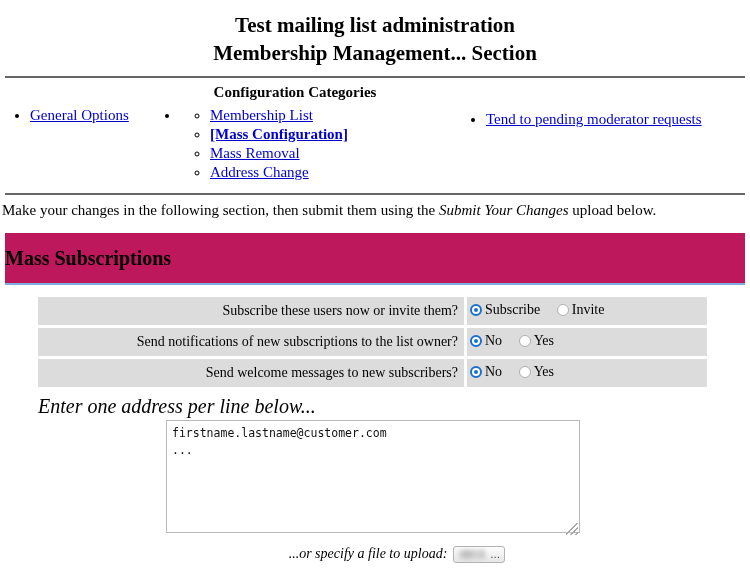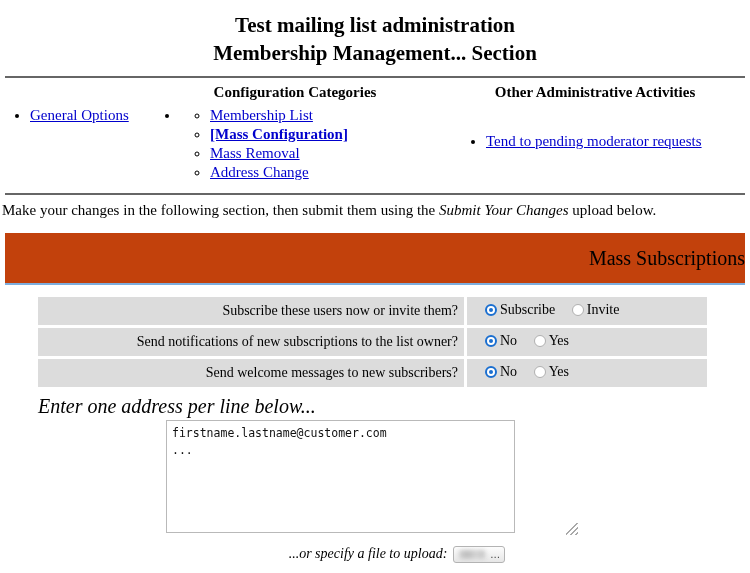--- a/index.html
+++ b/index.html
@@ -84,24 +84,24 @@
   .instructions {
     font-size: 15px;
     padding: 6px 2px 0 2px;
     line-height: 1.3;
   }
   .instructions em { font-style: italic; }
 
   
   .section-banner {
     margin: 12px 5px 0 5px;
-    background: #c2410c;
+    background: #be185d;
     border-bottom: 2px solid #7eaede;
-    text-align: right;
-    font-weight: normal;
+    text-align: left;
+    font-weight: bold;
     font-size: 20px;
     color: #000000;
     height: 50px;
     line-height: 50px;
   }
 
   
   .options-table {
     margin: 12px 0 0 38px;
     width: 669px;
@@ -117,21 +117,21 @@
   }
   .options-table td.label-cell {
     text-align: right;
     padding-right: 6px;
     border-right: 3px solid #ffffff;
     border-bottom: 3px solid #ffffff;
     width: 420px;
   }
   .options-table td.radio-cell {
     text-align: left;
-    padding-left: 18px;
+    padding-left: 3px;
     border-bottom: 3px solid #ffffff;
   }
   .options-table tr:last-child td { border-bottom: none; }
 
   .radio-option {
     display: inline-flex;
     align-items: center;
     margin-right: 13px;
     white-space: nowrap;
   }
@@ -168,21 +168,21 @@
   .textarea-note {
     font-style: italic;
     font-size: 20px;
     margin: 8px 0 2px 38px;
   }
   .textarea-wrap {
     margin-left: 166px;
     width: 414px;
   }
   .addresses-box {
-    width: 349px;
+    width: 414px;
     height: 113px;
     box-sizing: border-box;
     border: 1px solid #b9b9b9;
     background: #ffffff;
     font-family: "DejaVu Sans Mono", "Liberation Mono", monospace;
     font-size: 11.5px;
     line-height: 1.45;
     color: #111111;
     padding: 4px 5px;
     resize: none;
@@ -288,21 +288,20 @@
           </li>
           <li>
             <a class="nav-link" href="#">Address Change</a>
           </li>
         </ul>
       </li>
     </ul>
   </div>
 
   <div class="nav-col-right">
-    <div class="col-heading">Other Administrative Activities</div>
     <div class="right-spacer"></div>
     <ul class="nav-list right-list">
       <li>
         <a class="nav-link" href="#">Tend to pending moderator requests</a>
       </li>
     </ul>
   </div>
 
 </div>
 

